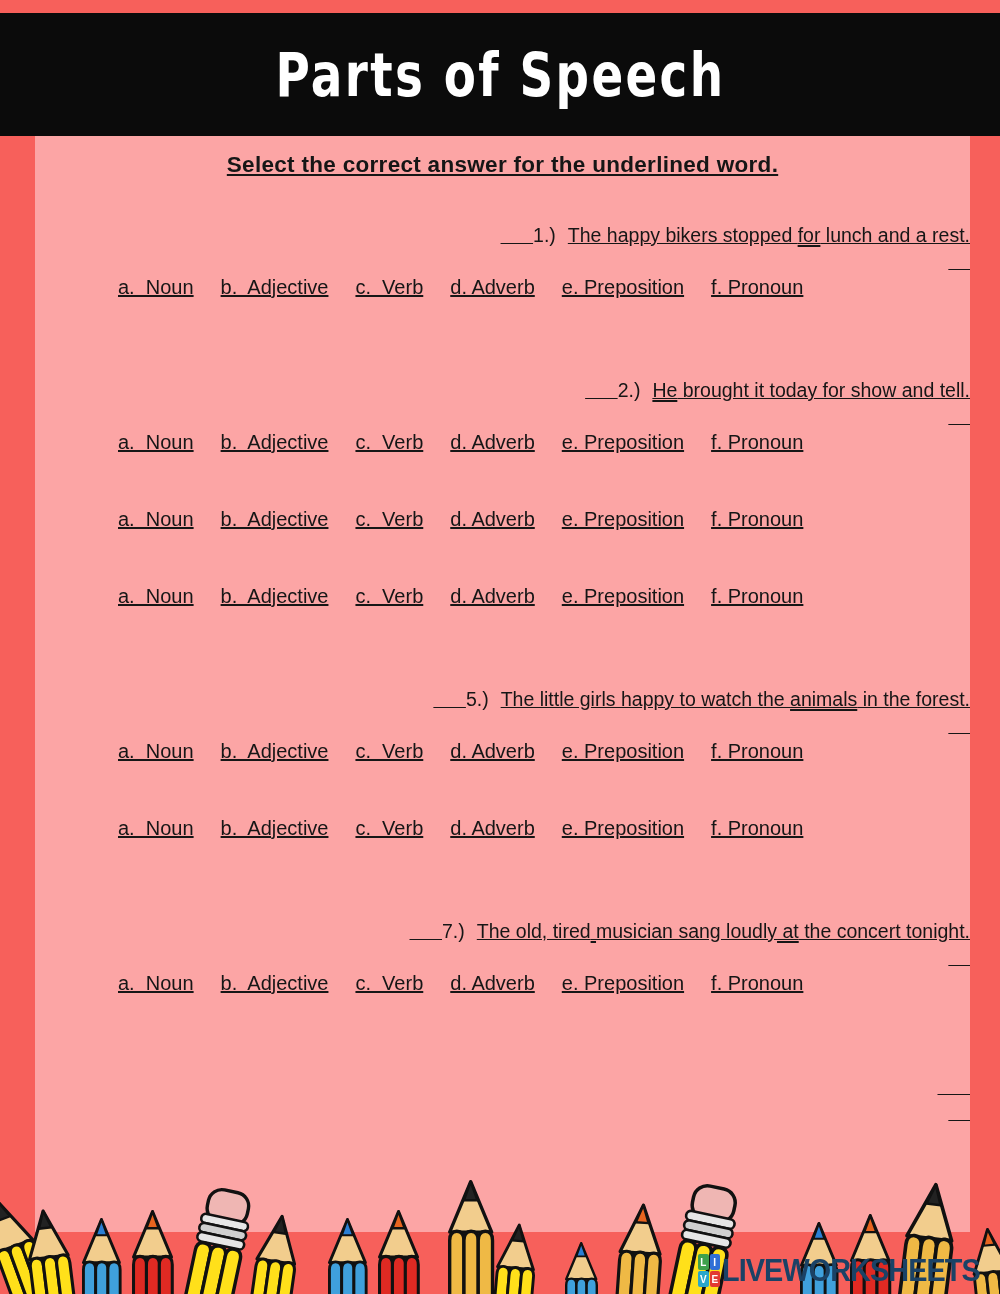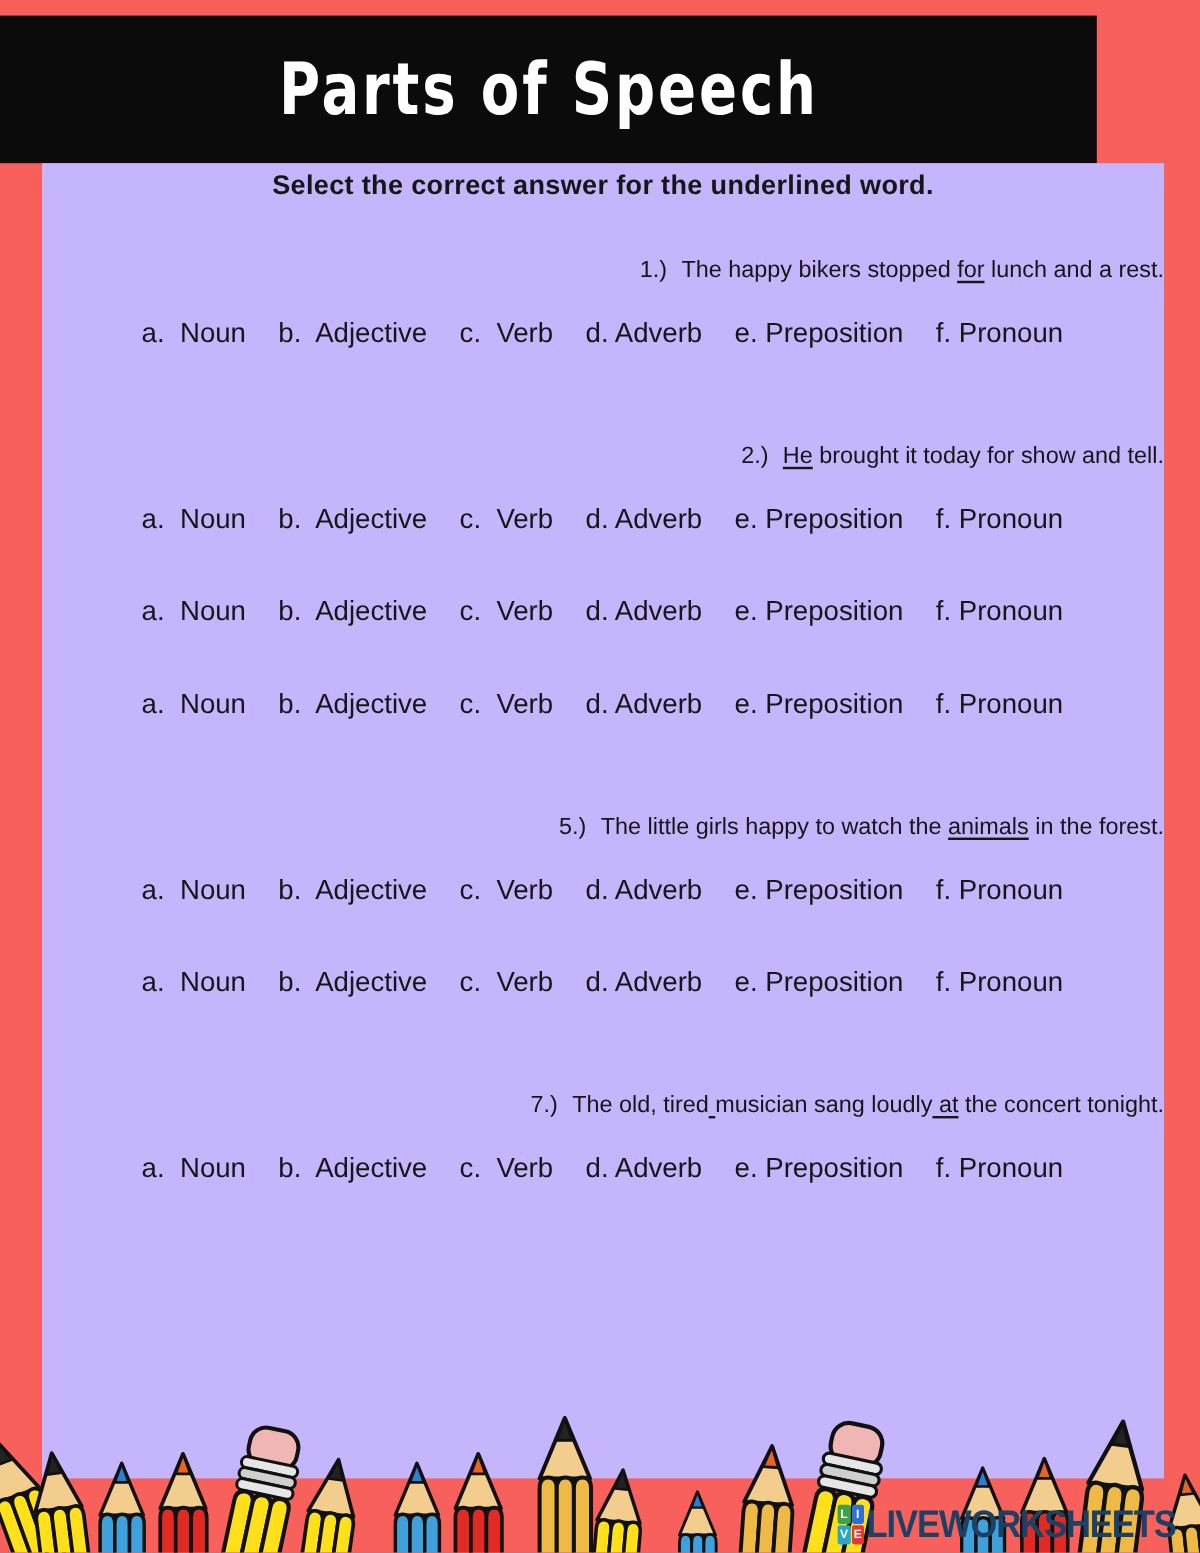--- a/index.html
+++ b/index.html
@@ -3,46 +3,46 @@
 <meta charset="utf-8">
 <style>
   html,body{margin:0;padding:0;background:#888;}
   .page{
     position:relative;width:1000px;height:1294px;margin:0 auto;
     background:var(--red,#f7605b);overflow:hidden;
     font-family:"Liberation Sans",sans-serif;color:#161616;
   }
   
   .header{
-    position:absolute;top:13px;left:0;width:914px;height:123px;
+    position:absolute;top:13px;left:0;width:1000px;height:123px;
     background:var(--black,#0b0b0b);
     display:flex;align-items:center;justify-content:center;
   }
   .header h1{
     margin:0;color:#ffffff;font-family:"DejaVu Sans",sans-serif;
     font-size:60px;font-weight:bold;letter-spacing:3px;
     transform:scaleX(.78);transform-origin:center;white-space:nowrap;
   }
   
   .content{
     position:absolute;top:136px;left:35px;width:935px;height:1096px;
-    background:#c4b5fd;box-sizing:border-box;padding:4px 0 0 83px;
+    background:#fca5a5;box-sizing:border-box;padding:14px 0 0 83px;text-decoration:underline;
   }
   .instruction{
     margin:0 83px 0 0;text-align:center;
     font-size:22.5px;font-weight:bold;line-height:30px;letter-spacing:.3px;
   }
   .questions{margin-top:16px;}
   .question{margin-bottom:51px;}
   .q-line{font-size:19.5px;line-height:26px;white-space:pre;text-align:right;}
   .q-num{display:inline-block;margin-right:12px;}
   .q-sentence span{white-space:pre;}
   .u{text-decoration:underline;text-decoration-thickness:1.5px;text-underline-offset:3px;}
   .q-options{
-    display:flex;gap:27px;font-size:23px;line-height:26px;margin-top:0;
+    display:flex;gap:27px;font-size:20px;line-height:26px;margin-top:0;
   }
   .opt{white-space:pre;cursor:pointer;}
   
   .pencils{
     position:absolute;left:0;top:1178px;width:1000px;height:116px;
     pointer-events:none;
   }
   
   .watermark{
     position:absolute;left:698px;top:1252px;

